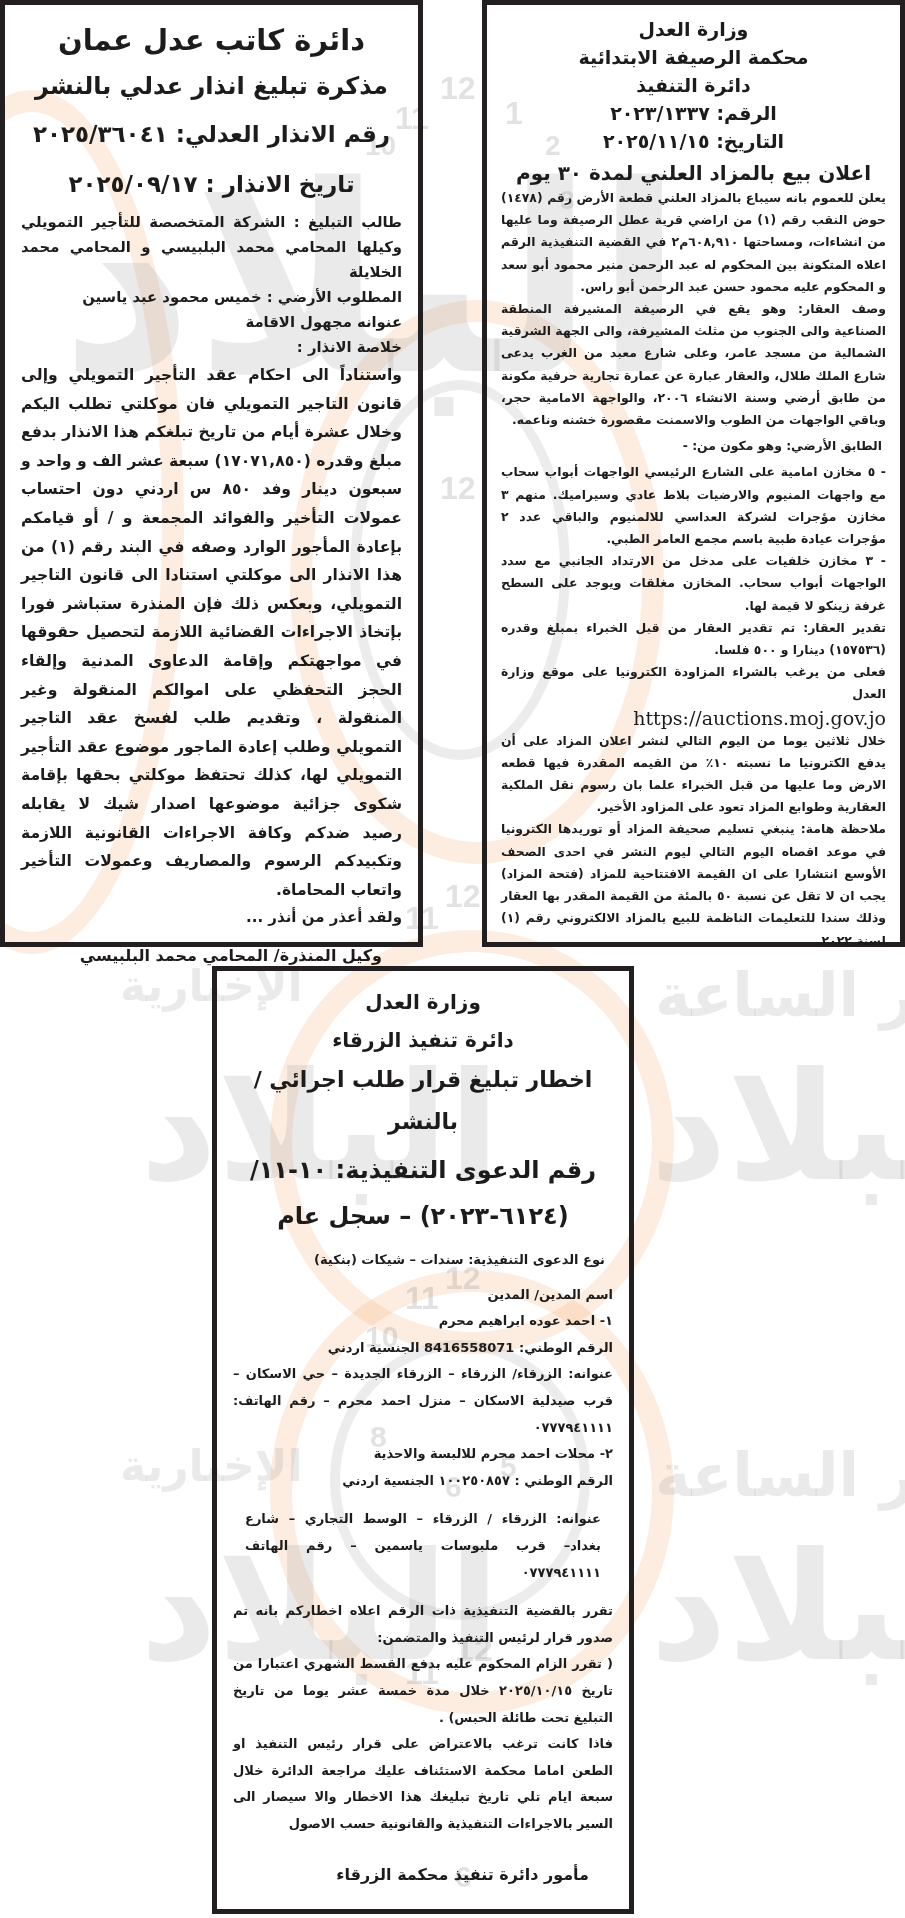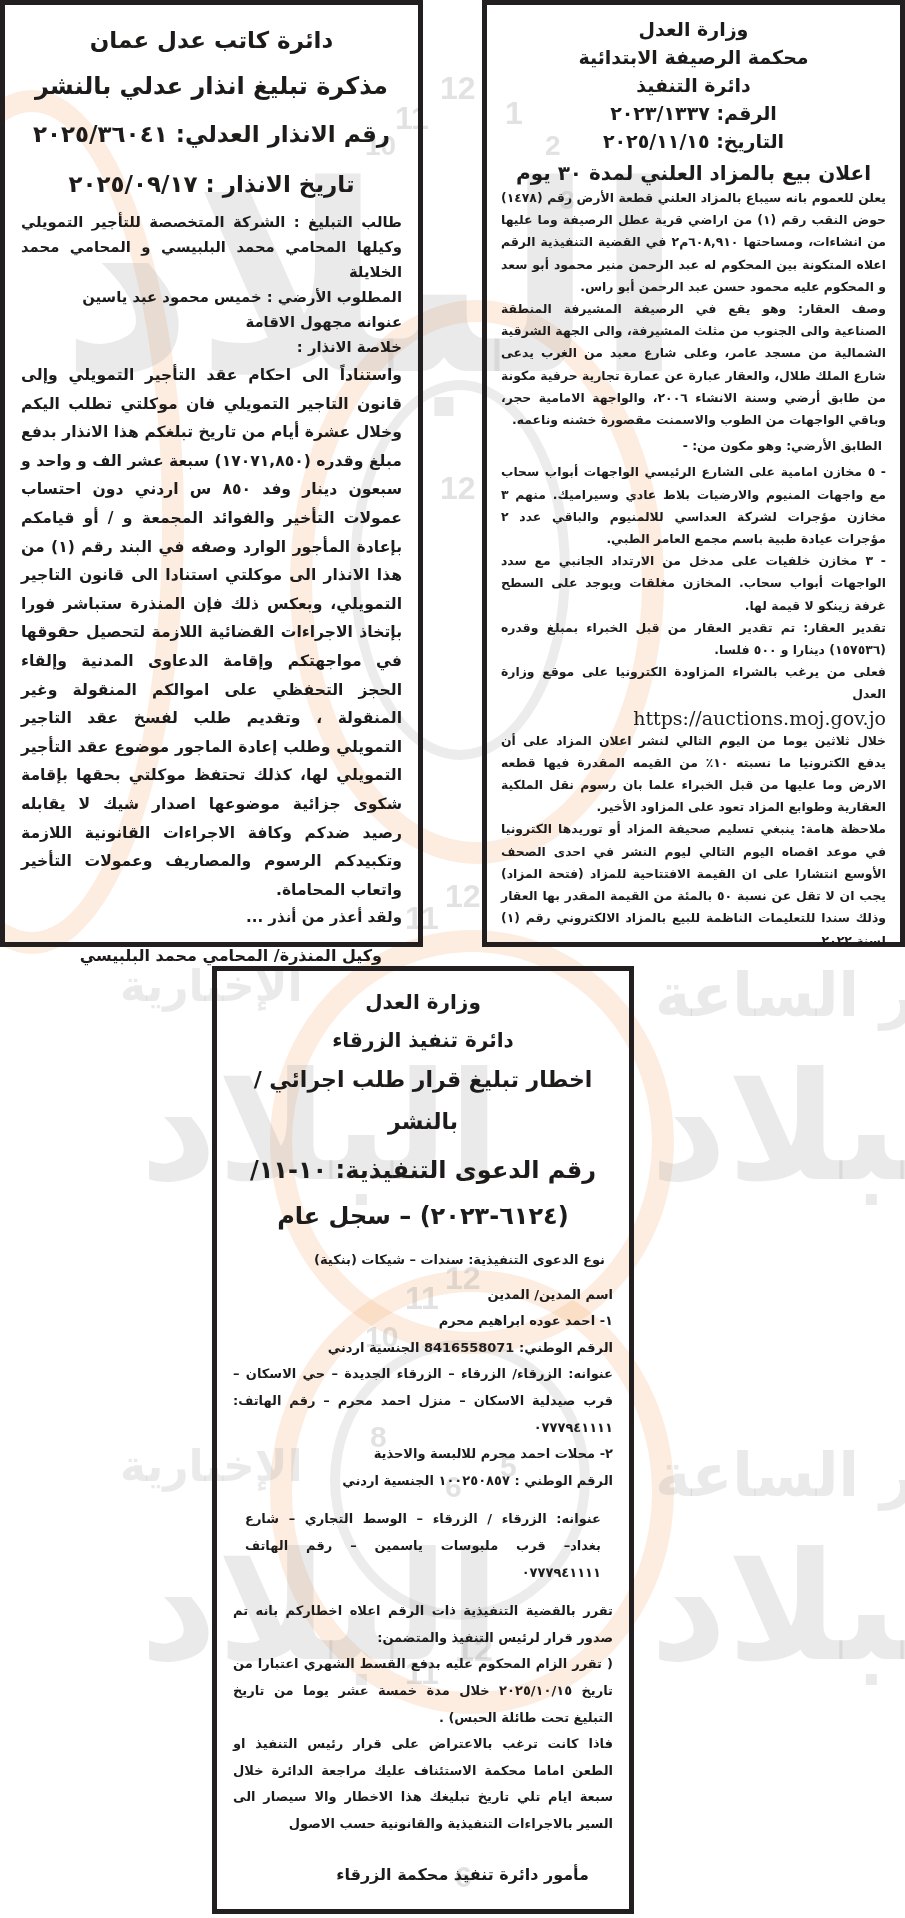--- a/index.html
+++ b/index.html
@@ -96,21 +96,21 @@
     <p class="para" style="margin:0;">- ٣ مخازن خلفيات على مدخل من الارتداد الجانبي مع سدد الواجهات أبواب سحاب. المخازن مغلقات ويوجد على السطح غرفة زينكو لا قيمة لها.</p>
     <p class="para" style="margin:0;">تقدير العقار: تم تقدير العقار من قبل الخبراء بمبلغ وقدره (١٥٧٥٣٦) دينارا و ٥٠٠ فلسا.</p>
     <p class="para" style="margin:0;">فعلى من يرغب بالشراء المزاودة الكترونيا على موقع وزارة العدل</p>
     <a class="url" style="color:#1e1b1b; text-decoration:none; line-height:24px;">https://auctions.moj.gov.jo</a>
     <p class="para" style="margin:0;">خلال ثلاثين يوما من اليوم التالي لنشر اعلان المزاد على أن يدفع الكترونيا ما نسبته ١٠٪ من القيمه المقدرة فيها قطعه الارض وما عليها من قبل الخبراء علما بان رسوم نقل الملكية العقارية وطوابع المزاد تعود على المزاود الأخير.</p>
     <p class="para" style="margin:0;">ملاحظة هامة: ينبغي تسليم صحيفة المزاد أو توريدها الكترونيا في موعد اقصاه اليوم التالي ليوم النشر في احدى الصحف الأوسع انتشارا على ان القيمة الافتتاحية للمزاد (فتحة المزاد) يجب ان لا تقل عن نسبة ٥٠ بالمئة من القيمة المقدر بها العقار وذلك سندا للتعليمات الناظمة للبيع بالمزاد الالكتروني رقم (١) لسنة ٢٠٢٢.</p>
   </div>
 </section>
 
 <section class="notice" style="left:0; top:0; width:423px; height:947px; padding:8px 16px 0 16px;">
-  <div class="center" style="font-size:23px; line-height:46px; margin-top:4px;">دائرة كاتب عدل عمان</div>
+  <div class="center" style="font-size:29px; line-height:46px; margin-top:4px;">دائرة كاتب عدل عمان</div>
   <div class="center" style="font-size:24px; line-height:46px;">مذكرة تبليغ انذار عدلي بالنشر</div>
   <div class="center" style="font-size:23px; line-height:50px;">رقم الانذار العدلي: ٢٠٢٥/٣٦٠٤١</div>
   <div class="center" style="font-size:23px; line-height:50px;">تاريخ الانذار : ٢٠٢٥/٠٩/١٧</div>
   <div style="font-size:14.8px; line-height:25px; font-weight:bold;">
     <p class="para" style="margin:0;">طالب التبليغ : الشركة المتخصصة للتأجير التمويلي وكيلها المحامي محمد البلبيسي و المحامي محمد الخلايلة</p>
     <p class="para" style="margin:0;">المطلوب الأرضي : خميس محمود عبد ياسين</p>
     <p class="para" style="margin:0;">عنوانه مجهول الاقامة</p>
     <p class="para" style="margin:0;">خلاصة الانذار :</p>
   </div>
   <p class="para" style="margin:2px 0 0 0; font-size:15.6px; line-height:28.6px; letter-spacing:0.2px;">واستناداً الى احكام عقد التأجير التمويلي وإلى قانون التاجير التمويلي فان موكلتي تطلب اليكم وخلال عشرة أيام من تاريخ تبلغكم هذا الانذار بدفع مبلغ وقدره (١٧٠٧١,٨٥٠) سبعة عشر الف و واحد و سبعون دينار وفد ٨٥٠ س اردني دون احتساب عمولات التأخير والفوائد المجمعة و / أو قيامكم بإعادة المأجور الوارد وصفه في البند رقم (١) من هذا الانذار الى موكلتي استنادا الى قانون التاجير التمويلي، وبعكس ذلك فإن المنذرة ستباشر فورا بإتخاذ الاجراءات القضائية اللازمة لتحصيل حقوقها في مواجهتكم وإقامة الدعاوى المدنية وإلقاء الحجز التحفظي على اموالكم المنقولة وغير المنقولة ، وتقديم طلب لفسخ عقد التاجير التمويلي وطلب إعادة الماجور موضوع عقد التأجير التمويلي لها، كذلك تحتفظ موكلتي بحقها بإقامة شكوى جزائية موضوعها اصدار شيك لا يقابله رصيد ضدكم وكافة الاجراءات القانونية اللازمة وتكبيدكم الرسوم والمصاريف وعمولات التأخير واتعاب المحاماة.</p>

